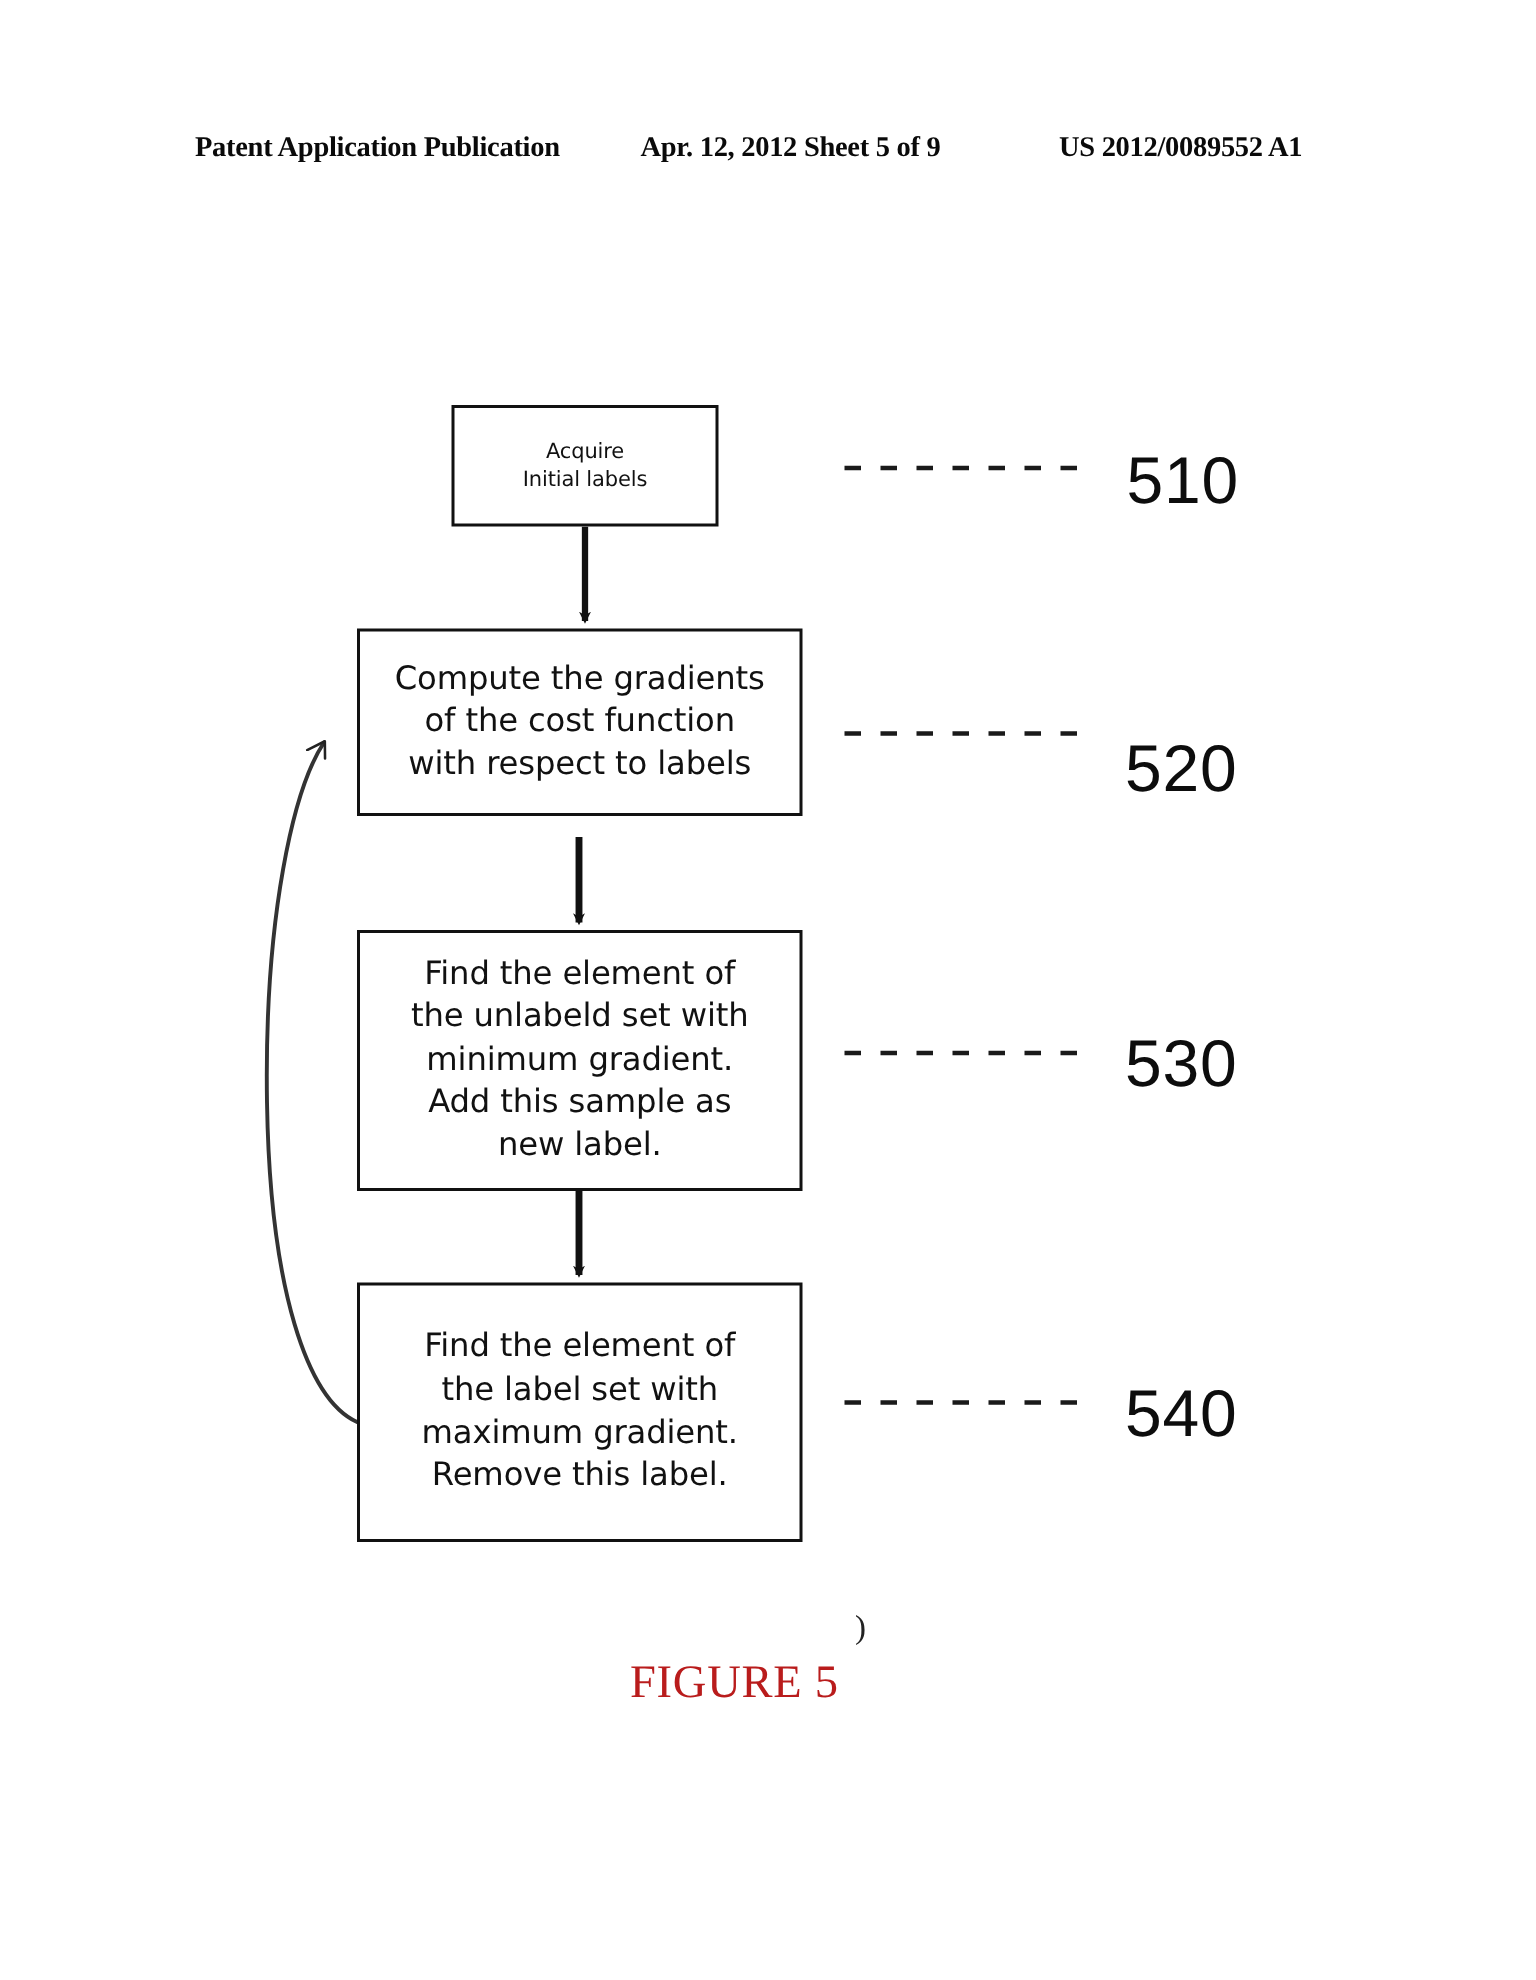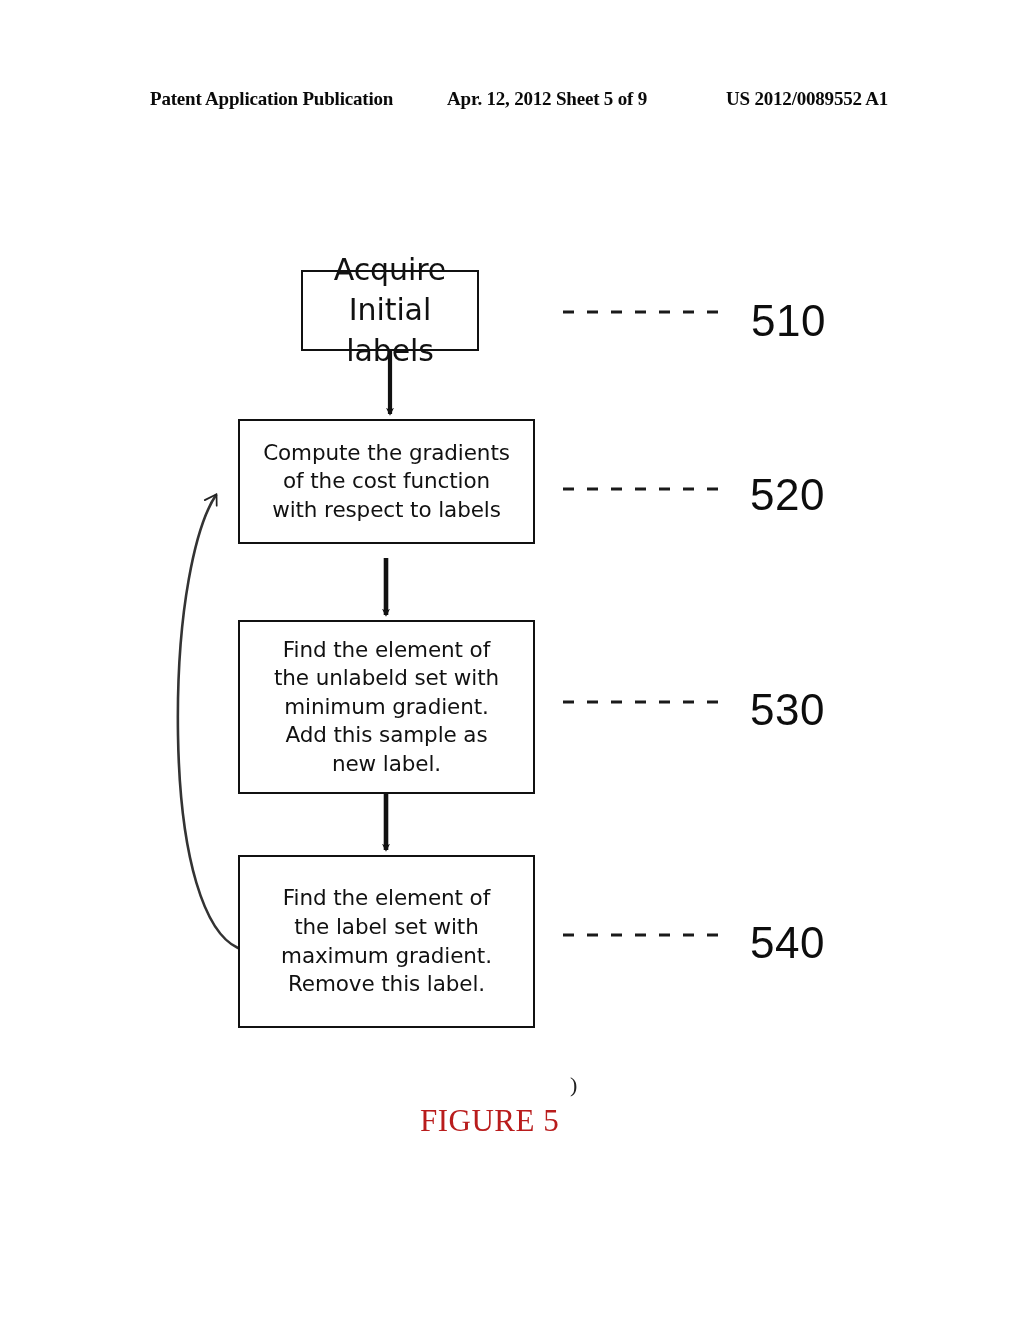--- a/index.html
+++ b/index.html
@@ -24,21 +24,21 @@
     left: 0;
     width: 1024px;
     height: 30px;
     font-family: "Liberation Serif", serif;
     font-weight: bold;
     font-size: 19px;
     letter-spacing: -0.2px;
     color: #0a0a0a;
     white-space: nowrap;
   }
-  #page-header .hdr-seg { position: absolute; top: 0; margin-left: 20px; }
+  #page-header .hdr-seg { position: absolute; top: 0; }
   .hdr-left   { left: 130px; }
   .hdr-center { left: 427px; }
   .hdr-right  { left: 706px; font-family: Liberation Serif, serif; }
 
   
   #figure-area {
     position: absolute;
     top: 0;
     left: 0;
     width: 1024px;
@@ -70,32 +70,32 @@
     white-space: pre-line;
     padding: 0 6px;
     letter-spacing: -0.1px;
   }
 
   #box-510 { left: 301px; top: 270px;  width: 178px; height: 81px; }
   #box-520 { left: 238px; top: 419px;  width: 297px; height: 125px; }
   #box-530 { left: 238px; top: 620px;  width: 297px; height: 174px; }
   #box-540 { left: 238px; top: 855px;  width: 297px; height: 173px; }
 
-  #box-510 .box-text { font-size: 30px; line-height: 1.35; }
+  #box-510 .box-text { font-size: 14px; line-height: 1.35; }
 
   
   .ref-number {
     position: absolute;
     font-family: "Liberation Sans", sans-serif;
     font-size: 44px;
     color: #0d0d0d;
     letter-spacing: 0.5px;
   }
   #ref-510 { left: 751px; top: 296px; }
-  #ref-520 { left: 750px; top: 470px; }
+  #ref-520 { left: 750px; top: 488px; }
   #ref-530 { left: 750px; top: 685px; }
   #ref-540 { left: 750px; top: 918px; }
 
   
   #figure-caption {
     position: absolute;
     left: 420px;
     top: 1103px;
     font-family: Liberation Serif, serif;
     font-size: 31px;

